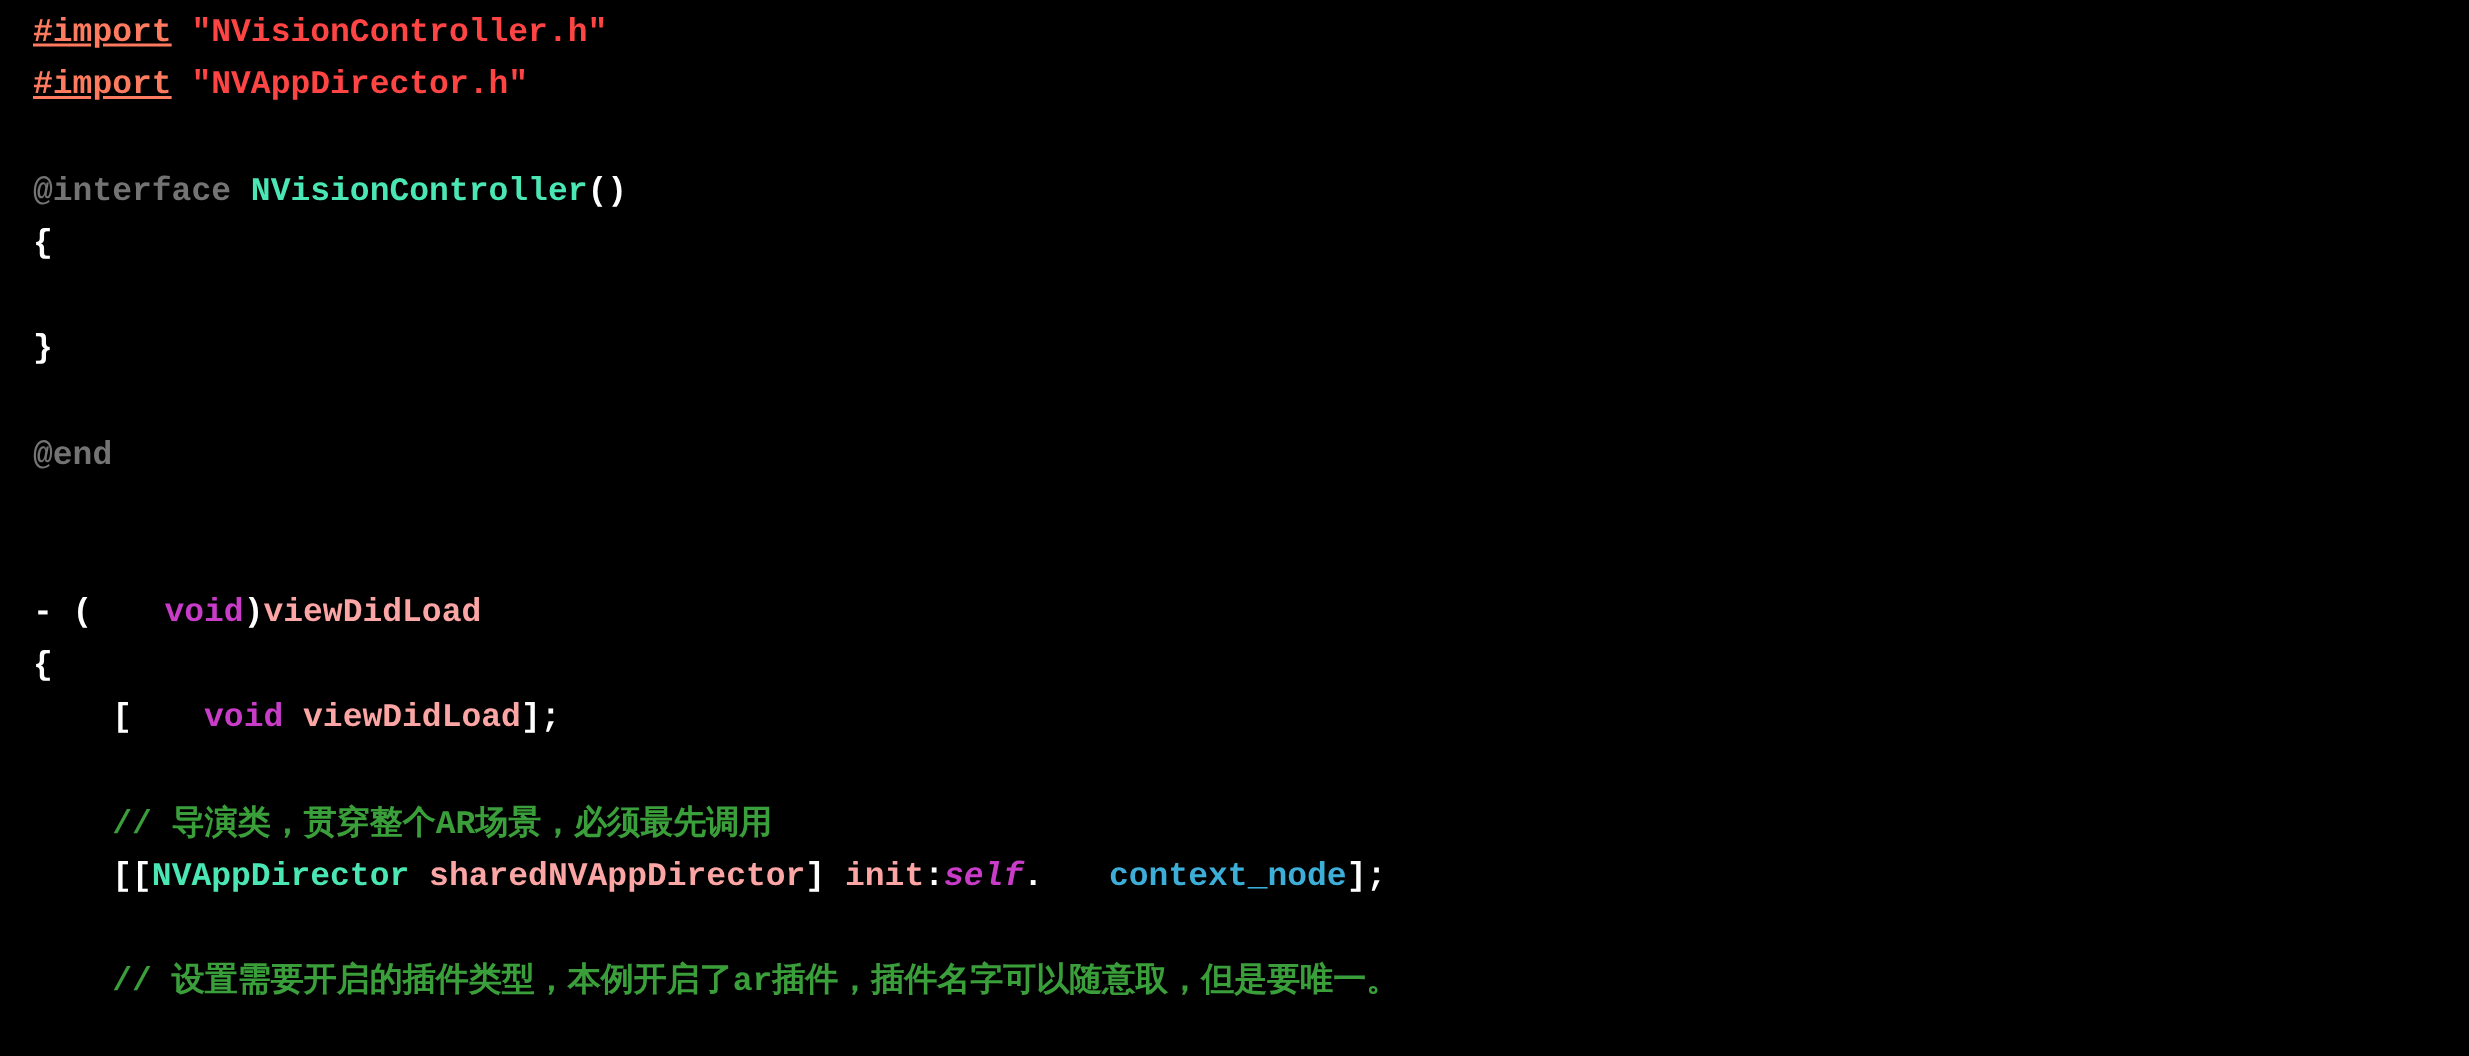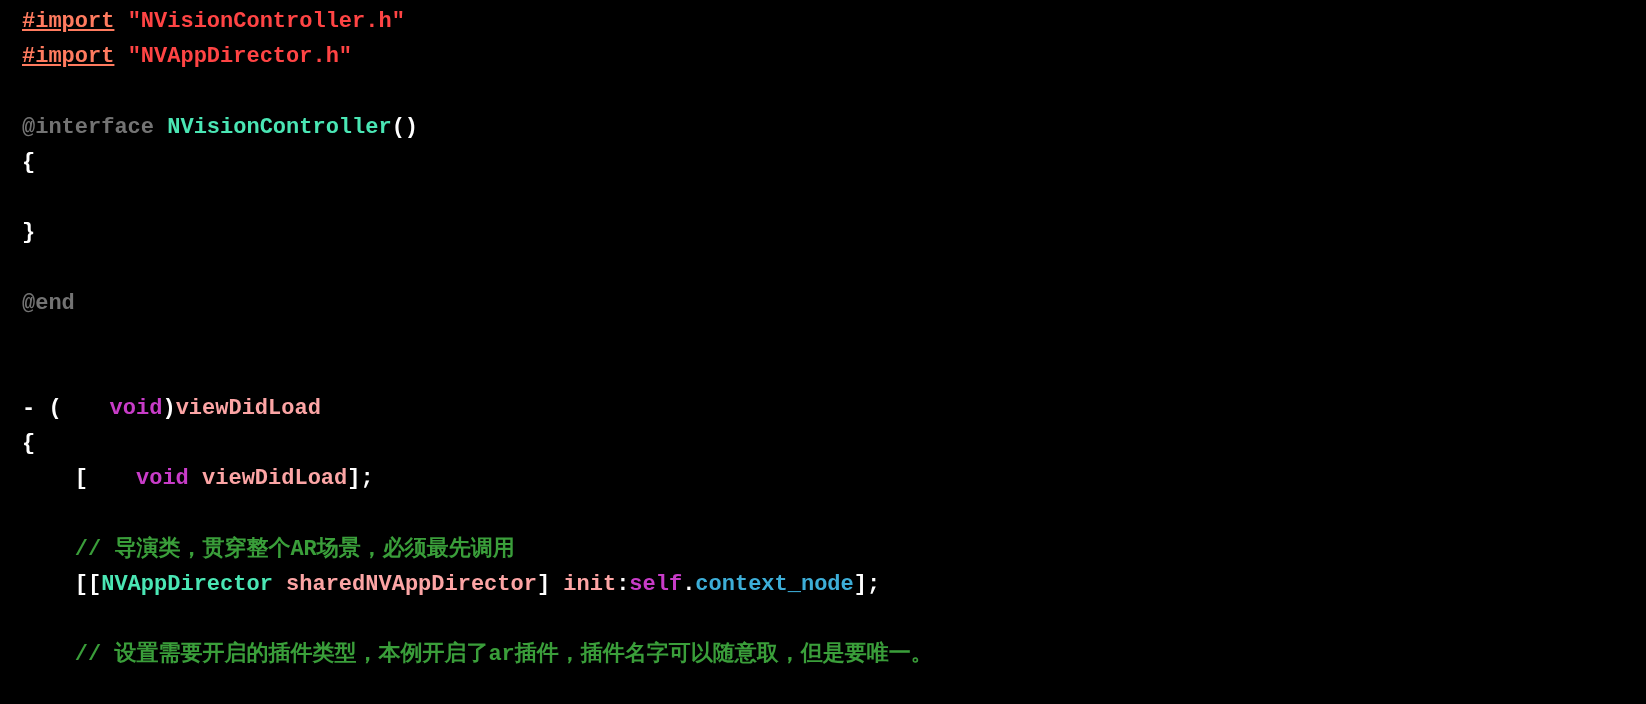--- a/index.html
+++ b/index.html
@@ -25,22 +25,22 @@
     }
     .kw-preproc { color: #ff7b5f; text-decoration: underline; }
     .kw-string { color: #ff4444; }
     .kw-at { color: #737373; }
     .kw-type { color: #4ae6b4; }
     .kw-brace { color: #ffffff; }
     .kw-keyword { color: #c83cc8; margin-left: 48px; }
     .kw-method { color: #fca5a5; }
     .kw-punct { color: #ffffff; }
     .kw-comment { color: #3a9e3a; text-align: center; }
-    .kw-self { color: #c83cc8; }
-    .kw-prop { color: #3daed8; }
+    .kw-self { color: #c83cc8; font-style: italic; }
+    .kw-prop { color: #3daed8; margin-left: 44px; }
   </style>
 </head>
 <body>
 
 <div class="editor">
   <div class="line"><span class="kw-preproc">#import</span><span> </span><span class="kw-string">"NVisionController.h"</span></div>
   <div class="line"><span class="kw-preproc">#import</span><span> </span><span class="kw-string">"NVAppDirector.h"</span></div>
   <div class="line">&nbsp;</div>
   <div class="line"><span class="kw-at">@interface</span><span class="kw-type"> NVisionController</span><span class="kw-punct">()</span></div>
   <div class="line"><span class="kw-brace">{</span></div>

